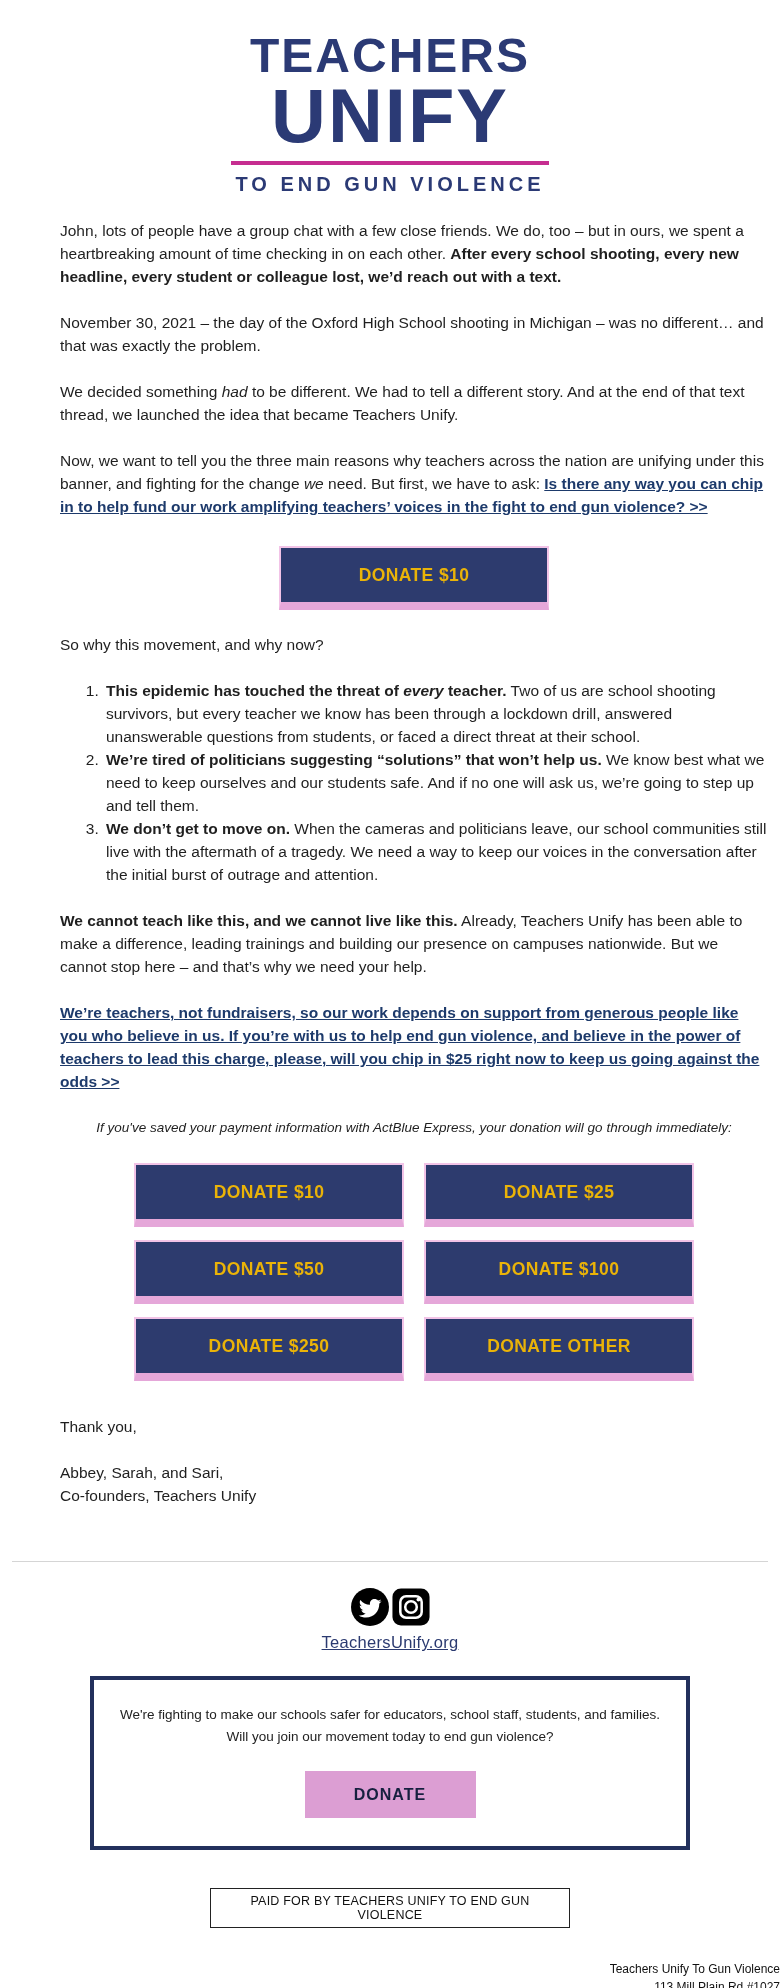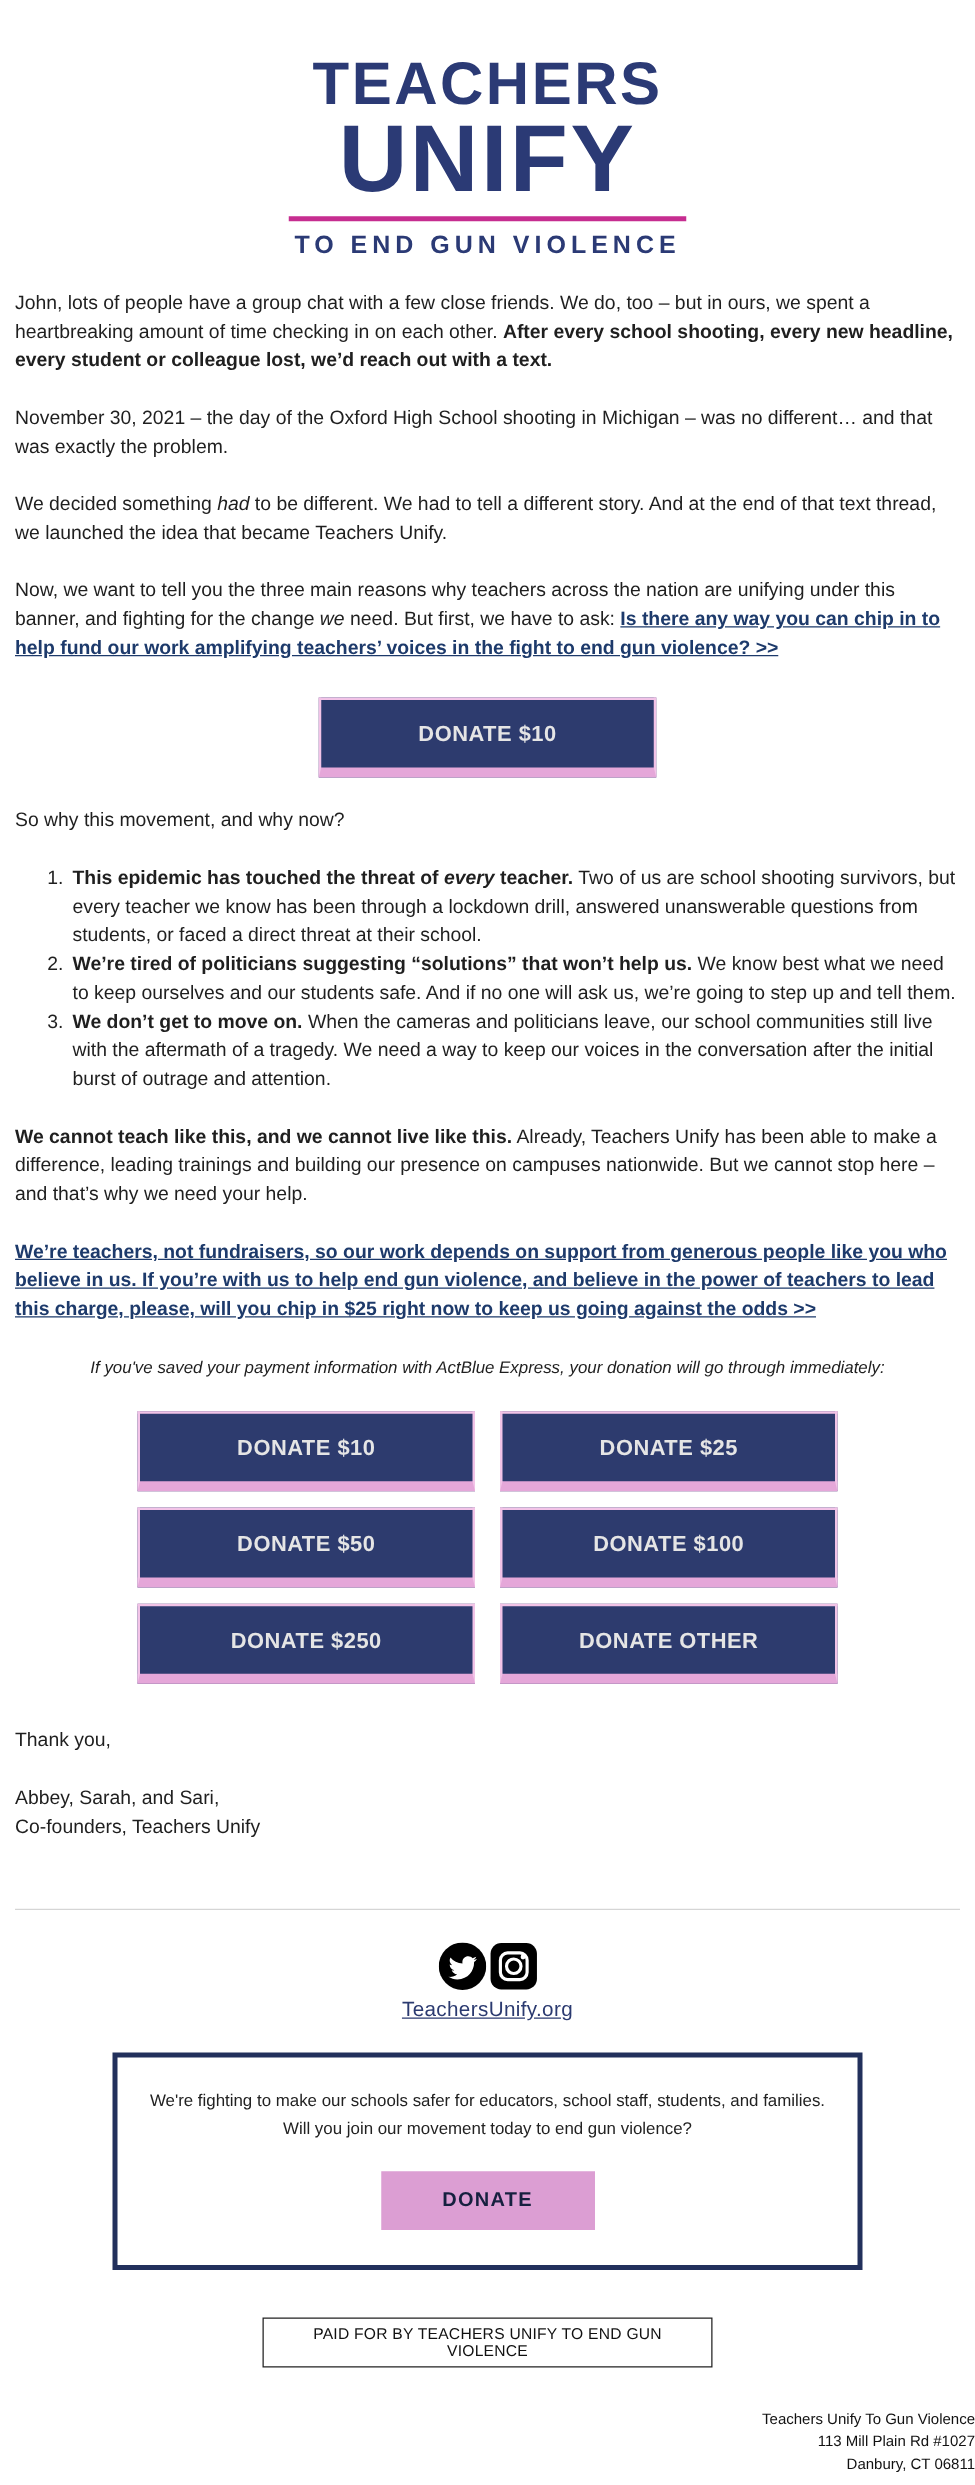--- a/index.html
+++ b/index.html
@@ -3,37 +3,37 @@
 <meta charset="utf-8">
 <style>
   html,body { margin:0; padding:0; background:#ffffff; }
   body {
     width:780px; min-height:1988px;
     font-family:"Liberation Sans", sans-serif;
     color:#1f1f1f;
     -webkit-font-smoothing:antialiased;
   }
   
-  .logo { text-align:center; margin:44px 0 0; color:#2b3a75; font-weight:bold; }
+  .logo { text-align:center; margin:32px 0 0; color:#2b3a75; font-weight:bold; }
   .logo-word1 { font-size:48px; letter-spacing:2px; line-height:1; }
   .logo-word2 { font-size:76px; letter-spacing:2px; line-height:0.95; }
   .logo-rule  { width:318px; height:4px; background:#c62d90; margin:9px auto 8px; }
   .logo-tagline { font-size:20px; letter-spacing:4px; }
   
-  .content { padding:0 12px; font-size:15.5px; line-height:23px; }
+  .content { padding:0 12px; font-size:15.5px; line-height:23px;margin-left:48px; }
   .content p { margin:23px 0; }
   .ital { font-style:italic; }
   a.navy-link { color:#1d3a6b; font-weight:bold; text-decoration:underline; }
   ol.reasons { margin:23px 0; padding-left:43px; }
   ol.reasons li { margin:0; padding-left:3px; }
   
   .btn {
     box-sizing:border-box; display:flex; align-items:center; justify-content:center;
     width:270px; height:64px;
-    background:#2d3b6e; color:#e5e5e5;
+    background:#2d3b6e; color:#eab308;
     font-family:inherit; font-weight:bold; font-size:17.5px; letter-spacing:0.4px;
     border:2px solid #f2c3e7; border-bottom:8px solid #e5a7d9;
     cursor:pointer;
   }
   .btn-hero { margin:28px auto 4px; }
   .express { text-align:center; font-style:italic; font-size:13.5px; margin:30px 0 2px; }
   .grid {
     width:560px; margin:24px auto 30px;
     display:grid; grid-template-columns:270px 270px; gap:13px 20px;
   }

